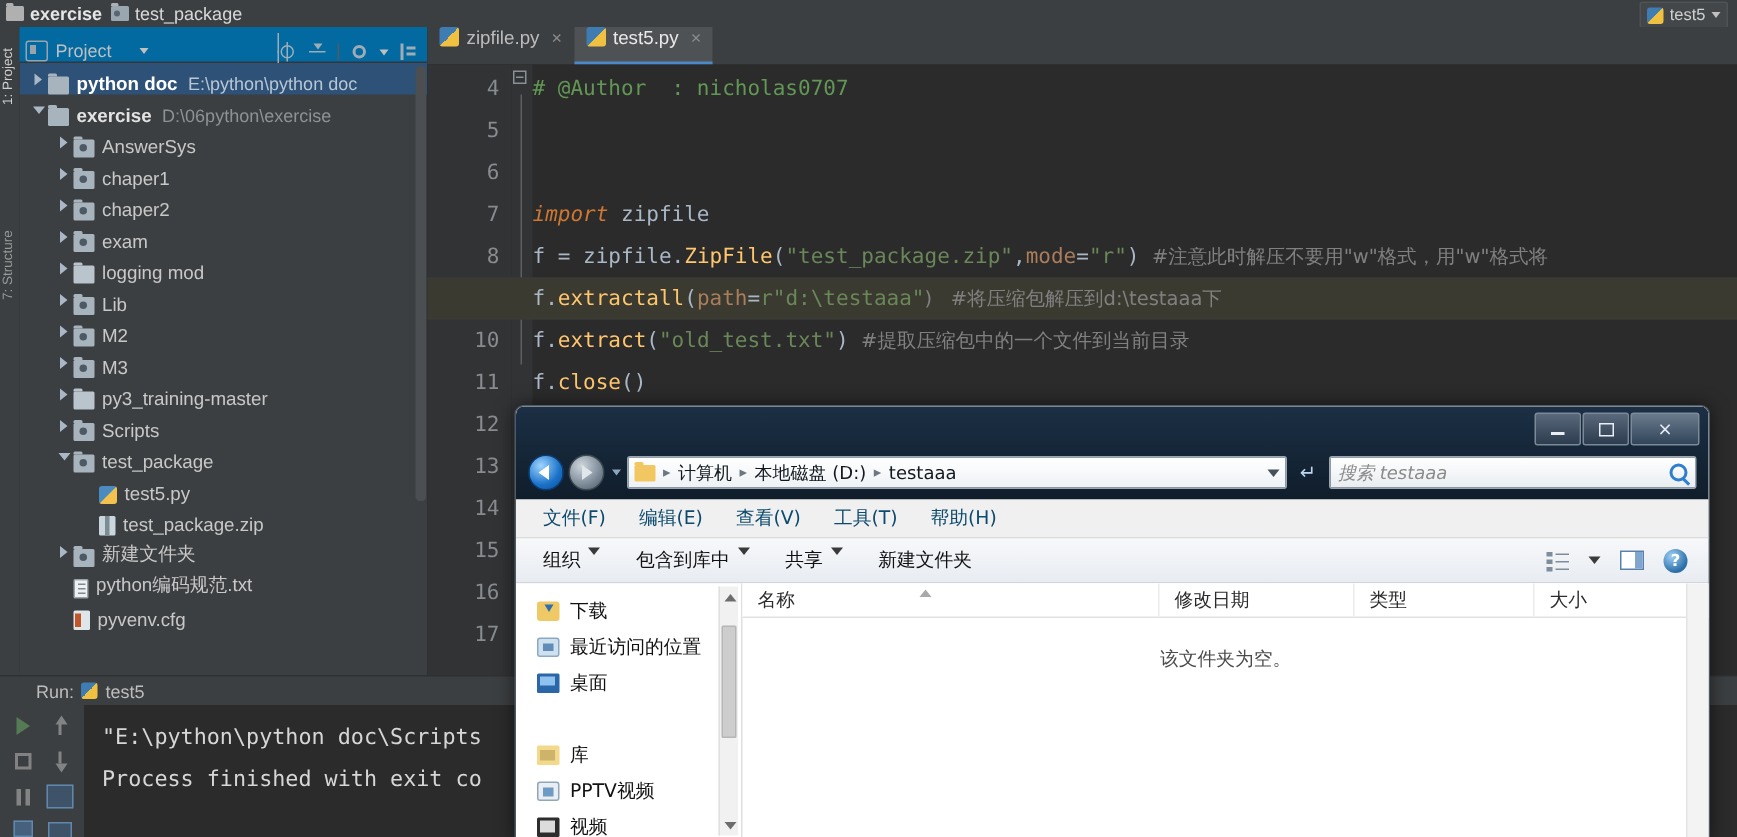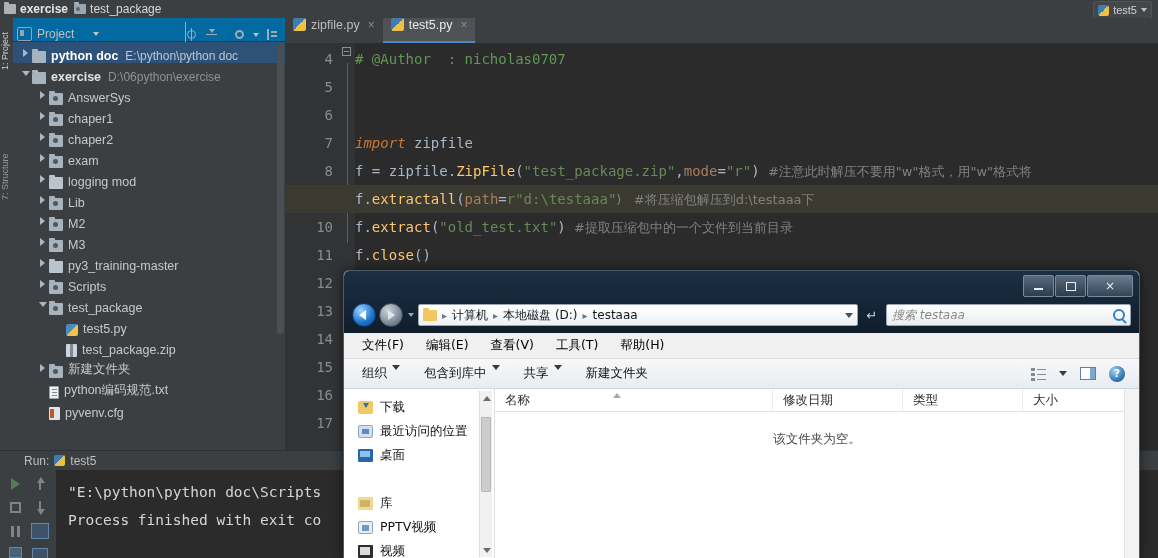--- a/index.html
+++ b/index.html
@@ -191,21 +191,21 @@
   #exp-refresh{width:22px;height:22px;flex:none;display:flex;align-items:center;justify-content:center;color:#bcd6ef;font-size:13px;}
   #exp-search{
     width:245px;height:22px;background:linear-gradient(180deg,#ffffff,#e9edf0);
     border:1px solid #9aa7b2;border-radius:2px;display:flex;align-items:center;padding:0 5px;box-sizing:border-box;
     font-size:12px;color:#8a8a8a;font-style:italic;flex:none;
   }
   #search-magnifier{margin-left:auto;width:12px;height:12px;border:2px solid #2f7fd0;border-radius:50%;box-sizing:border-box;position:relative;}
   #search-magnifier:after{content:"";position:absolute;right:-4px;bottom:-3px;width:6px;height:2px;background:#2f7fd0;transform:rotate(45deg);}
 
   #exp-menubar{position:absolute;left:0;top:62px;width:795px;height:26px;background:#f0f0f0;border-bottom:1px solid #dcdcdc;
-               display:flex;align-items:center;gap:22px;padding-left:18px;box-sizing:border-box;font-size:12.5px;color:#000000;}
+               display:flex;align-items:center;gap:22px;padding-left:18px;box-sizing:border-box;font-size:12.5px;color:#0c4a6e;}
   #exp-toolbar{position:absolute;left:0;top:88px;width:795px;height:30px;
                background:linear-gradient(180deg,#f7f8fa,#e8ecf1);border-bottom:1px solid #cfd6dd;
                display:flex;align-items:center;gap:24px;padding-left:18px;box-sizing:border-box;font-size:12.5px;color:#111;}
   .tbitem{display:flex;gap:5px;}
   .tb-caret{border-left:4px solid transparent;border-right:4px solid transparent;border-top:5px solid #3a3a3a;}
   #exp-tb-right{margin-left:auto;display:flex;align-items:center;gap:13px;padding-right:14px;}
   #views-icon{width:15px;height:13px;position:relative;}
   #views-icon:before{content:"";position:absolute;left:0;top:1px;width:4px;height:3px;background:#7d8d9c;box-shadow:0 5px 0 #7d8d9c,0 10px 0 #7d8d9c;}
   #views-icon:after{content:"";position:absolute;left:6px;top:2px;width:9px;height:1px;background:#7d8d9c;box-shadow:0 5px 0 #7d8d9c,0 10px 0 #7d8d9c;}
   #preview-icon{width:16px;height:13px;border:1.5px solid #5b81a8;box-sizing:border-box;position:relative;background:#fff;}

